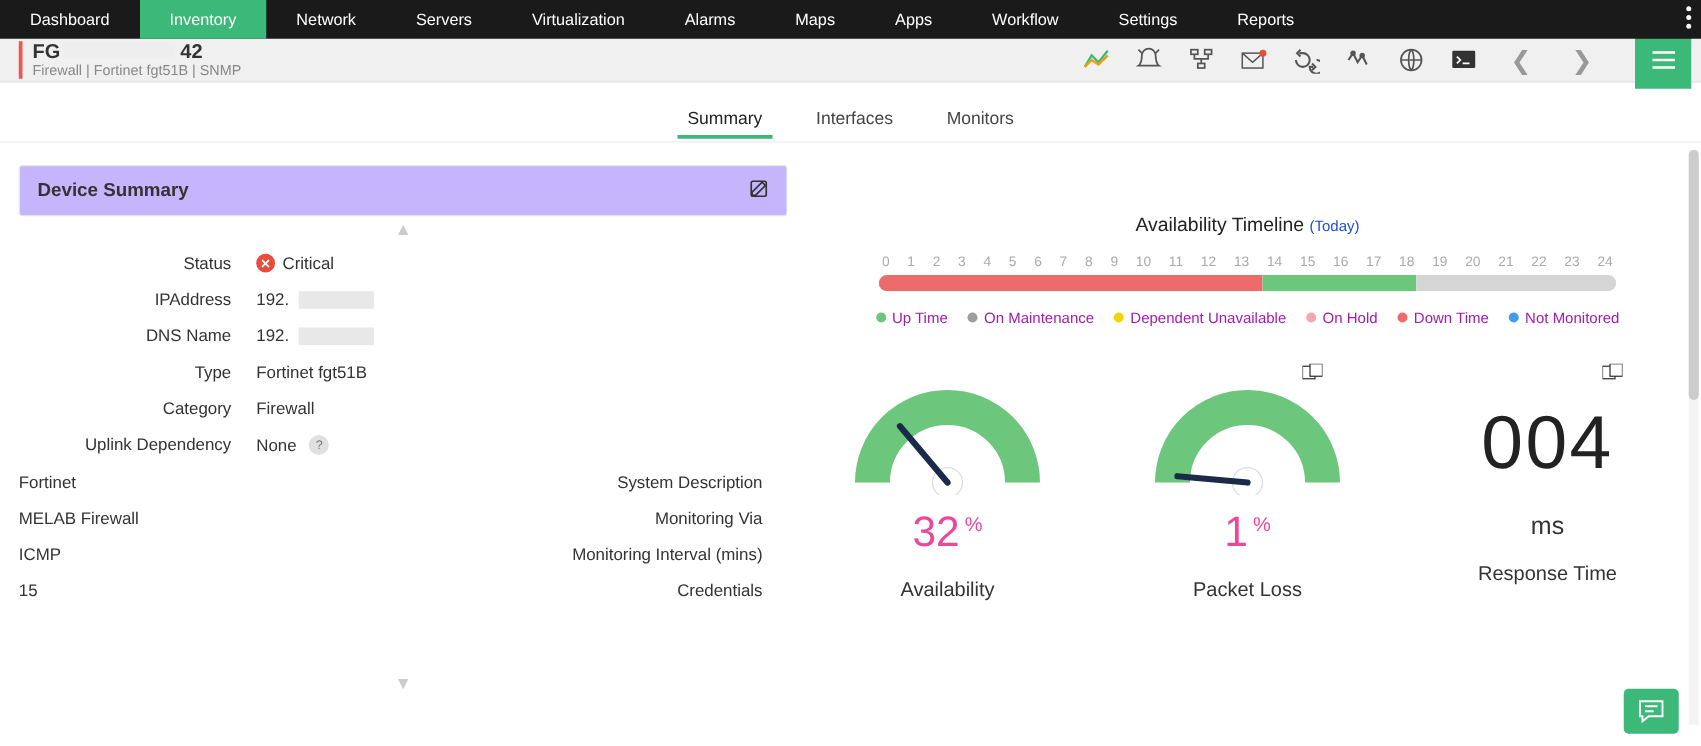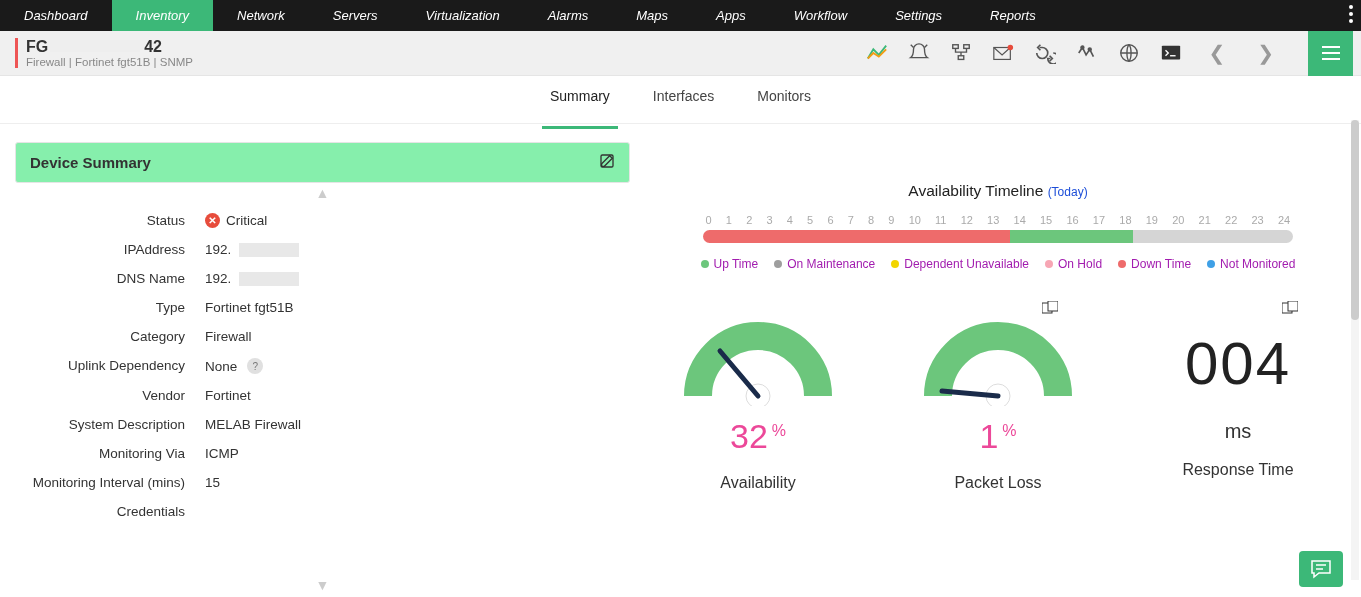--- a/index.html
+++ b/index.html
@@ -1,43 +1,43 @@
 <!DOCTYPE html>
 <html><head>
 <meta charset="utf-8">
 <style>
   * { box-sizing: border-box; margin: 0; padding: 0; }
   body { font-family: -apple-system, BlinkMacSystemFont, "Segoe UI", Arial, sans-serif; font-size: 14px; color: #333; background: #fff; width: 1361px; height: 597px; overflow: hidden; position: relative; }
   
   .top-nav { background: #1a1a1a; height: 31px; display: flex; align-items: stretch; position: relative; }
-  .top-nav-item { color: #fff; padding: 11px 24px; font-size: 13px; display: flex; align-items: center; cursor: pointer; font-style: italic; }
+  .top-nav-item { color: #fff; padding: 11px 24px; font-size: 13px; display: flex; align-items: center; cursor: pointer; }
   .top-nav-item.active { background: #3cb878; }
   .top-nav-more { position: absolute; right: 8px; top: 2px; cursor: pointer; color: #fff; font-size: 18px; letter-spacing: -1px; line-height: 0.4; }
   .top-nav-more div { width:4px; height:4px; background:#fff; border-radius:50%; margin:3px 0; }
 
-  .header-bar { background: #f0f0f0; height: 45px; display: flex; align-items: center; justify-content: space-between; padding: 0 0 0 15px; border-bottom: 1px solid #e5e5e5; }
+  .header-bar { background: #f0f0f0; height: 35px; display: flex; align-items: center; justify-content: space-between; padding: 0 0 0 15px; border-bottom: 1px solid #e5e5e5; }
   .header-left { display: flex; flex-direction: column; border-left: 3px solid #ee5555; padding-left: 8px; }
   .header-title { font-size: 16px; font-weight: 600; color: #333; }
   .header-title .mask { display:inline-block; width:90px; height:12px; background:#eee; vertical-align:middle; margin:0 4px 3px 2px;}
   .header-sub { font-size: 11.5px; color: #888; }
   .header-right { display: flex; align-items: center; gap: 20px; padding-right: 8px; }
   .header-icon { width: 22px; height: 22px; display:flex; align-items:center; justify-content:center; cursor:pointer; color:#666; }
   .hamburger { width: 45px; height: 45px; background:#3cb878; display:flex; flex-direction:column; align-items:center; justify-content:center; gap:4px; cursor:pointer; margin-left:8px;}
   .hamburger div{ width:18px; height:2px; background:#fff; }
   .nav-arrow { color:#999; font-size:20px; cursor:pointer; padding:0 6px;}
   .notif-dot{fill:#e74c3c;}
 
   .sub-tabs { display:flex; justify-content:center; gap: 35px; height: 42px; align-items:center; border-bottom:1px solid #eee; margin-top:6px;}
-  .sub-tab { font-size:14px; color:#444; padding: 10px 4px 24px; cursor:pointer; position:relative;}
+  .sub-tab { font-size:14px; color:#444; padding: 10px 4px 8px; cursor:pointer; position:relative;}
   .sub-tab.active { color:#222; font-weight:500; }
   .sub-tab.active::after{ content:""; position:absolute; left:-4px; right:-4px; bottom:-1px; height:3px; background:#3cb878;}
 
   .content { display:flex; padding: 18px 15px 0; gap: 20px; }
   .left-col { width: 615px; }
-  .panel-header { background:#86efac; border:1px solid #e5e5e5; border-radius:3px; padding: 10px 14px; display:flex; justify-content:space-between; align-items:center;}
+  .panel-header { background:#c4b5fd; border:1px solid #e5e5e5; border-radius:3px; padding: 10px 14px; display:flex; justify-content:space-between; align-items:center;}
   .panel-header h3 { font-size:15px; font-weight:700; color:#333;}
   .edit-icon { cursor:pointer; color:#444;}
   
   .summary-body { position:relative; padding-top:18px;}
   .scroll-arrow{ position:absolute; left:50%; transform:translateX(-50%); color:#ccc; font-size:14px; cursor:pointer;}
   .scroll-arrow.up{ top:2px;}
   .scroll-arrow.down{ bottom:-70px;}
   .summary-grid { display:grid; grid-template-columns: 190px 1fr; row-gap: 6px; margin-top:8px;}
   .s-label { text-align:right; padding:4px 20px 4px 0; font-size:13.5px; color:#333;}
   .s-value { text-align:left; padding:4px 0; font-size:13.5px; color:#333; display:flex; align-items:center; gap:6px;}
@@ -205,21 +205,20 @@
           </div>
           <div class="s-label">Category</div>
           <div class="s-value">
             <span>Firewall</span>
           </div>
           <div class="s-label">Uplink Dependency</div>
           <div class="s-value">
             <span>None</span>
             <span class="help-q">?</span>
           </div>
-          <div class="s-label">Vendor</div>
           <div class="s-value">
             <span>Fortinet</span>
           </div>
           <div class="s-label">System Description</div>
           <div class="s-value">
             <span>MELAB Firewall</span>
           </div>
           <div class="s-label">Monitoring Via</div>
           <div class="s-value">
             <span>ICMP</span>

